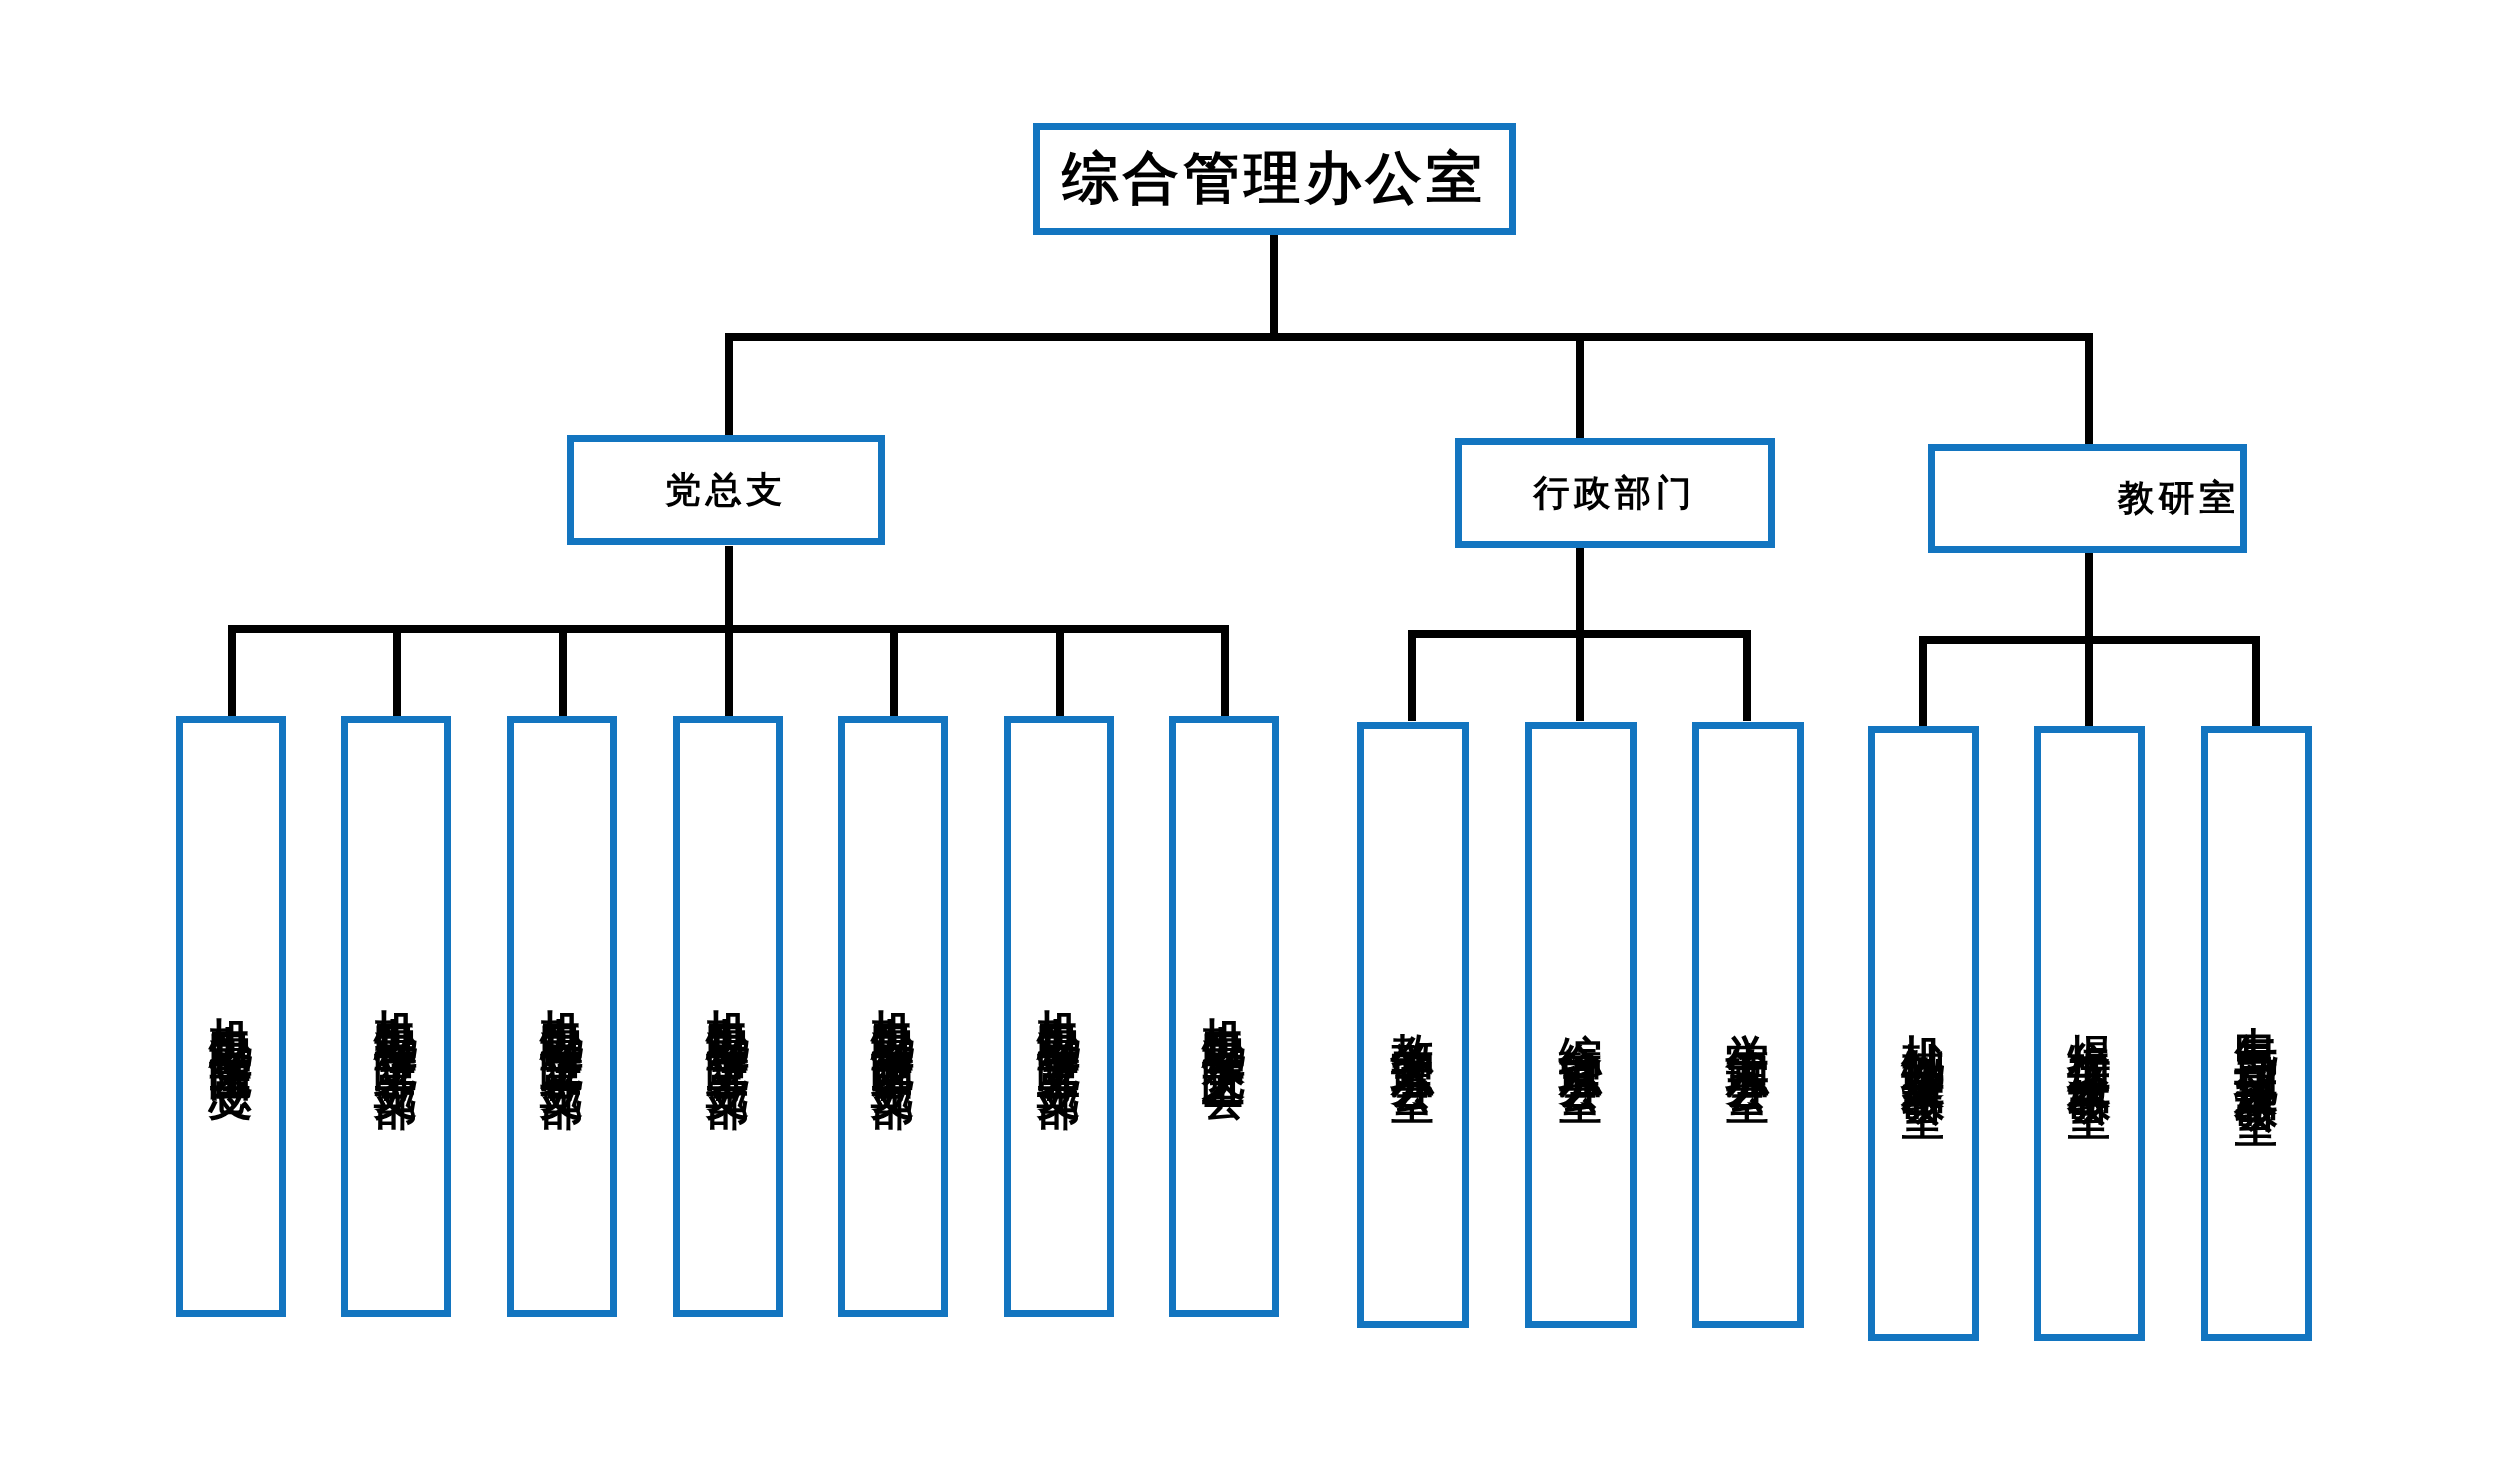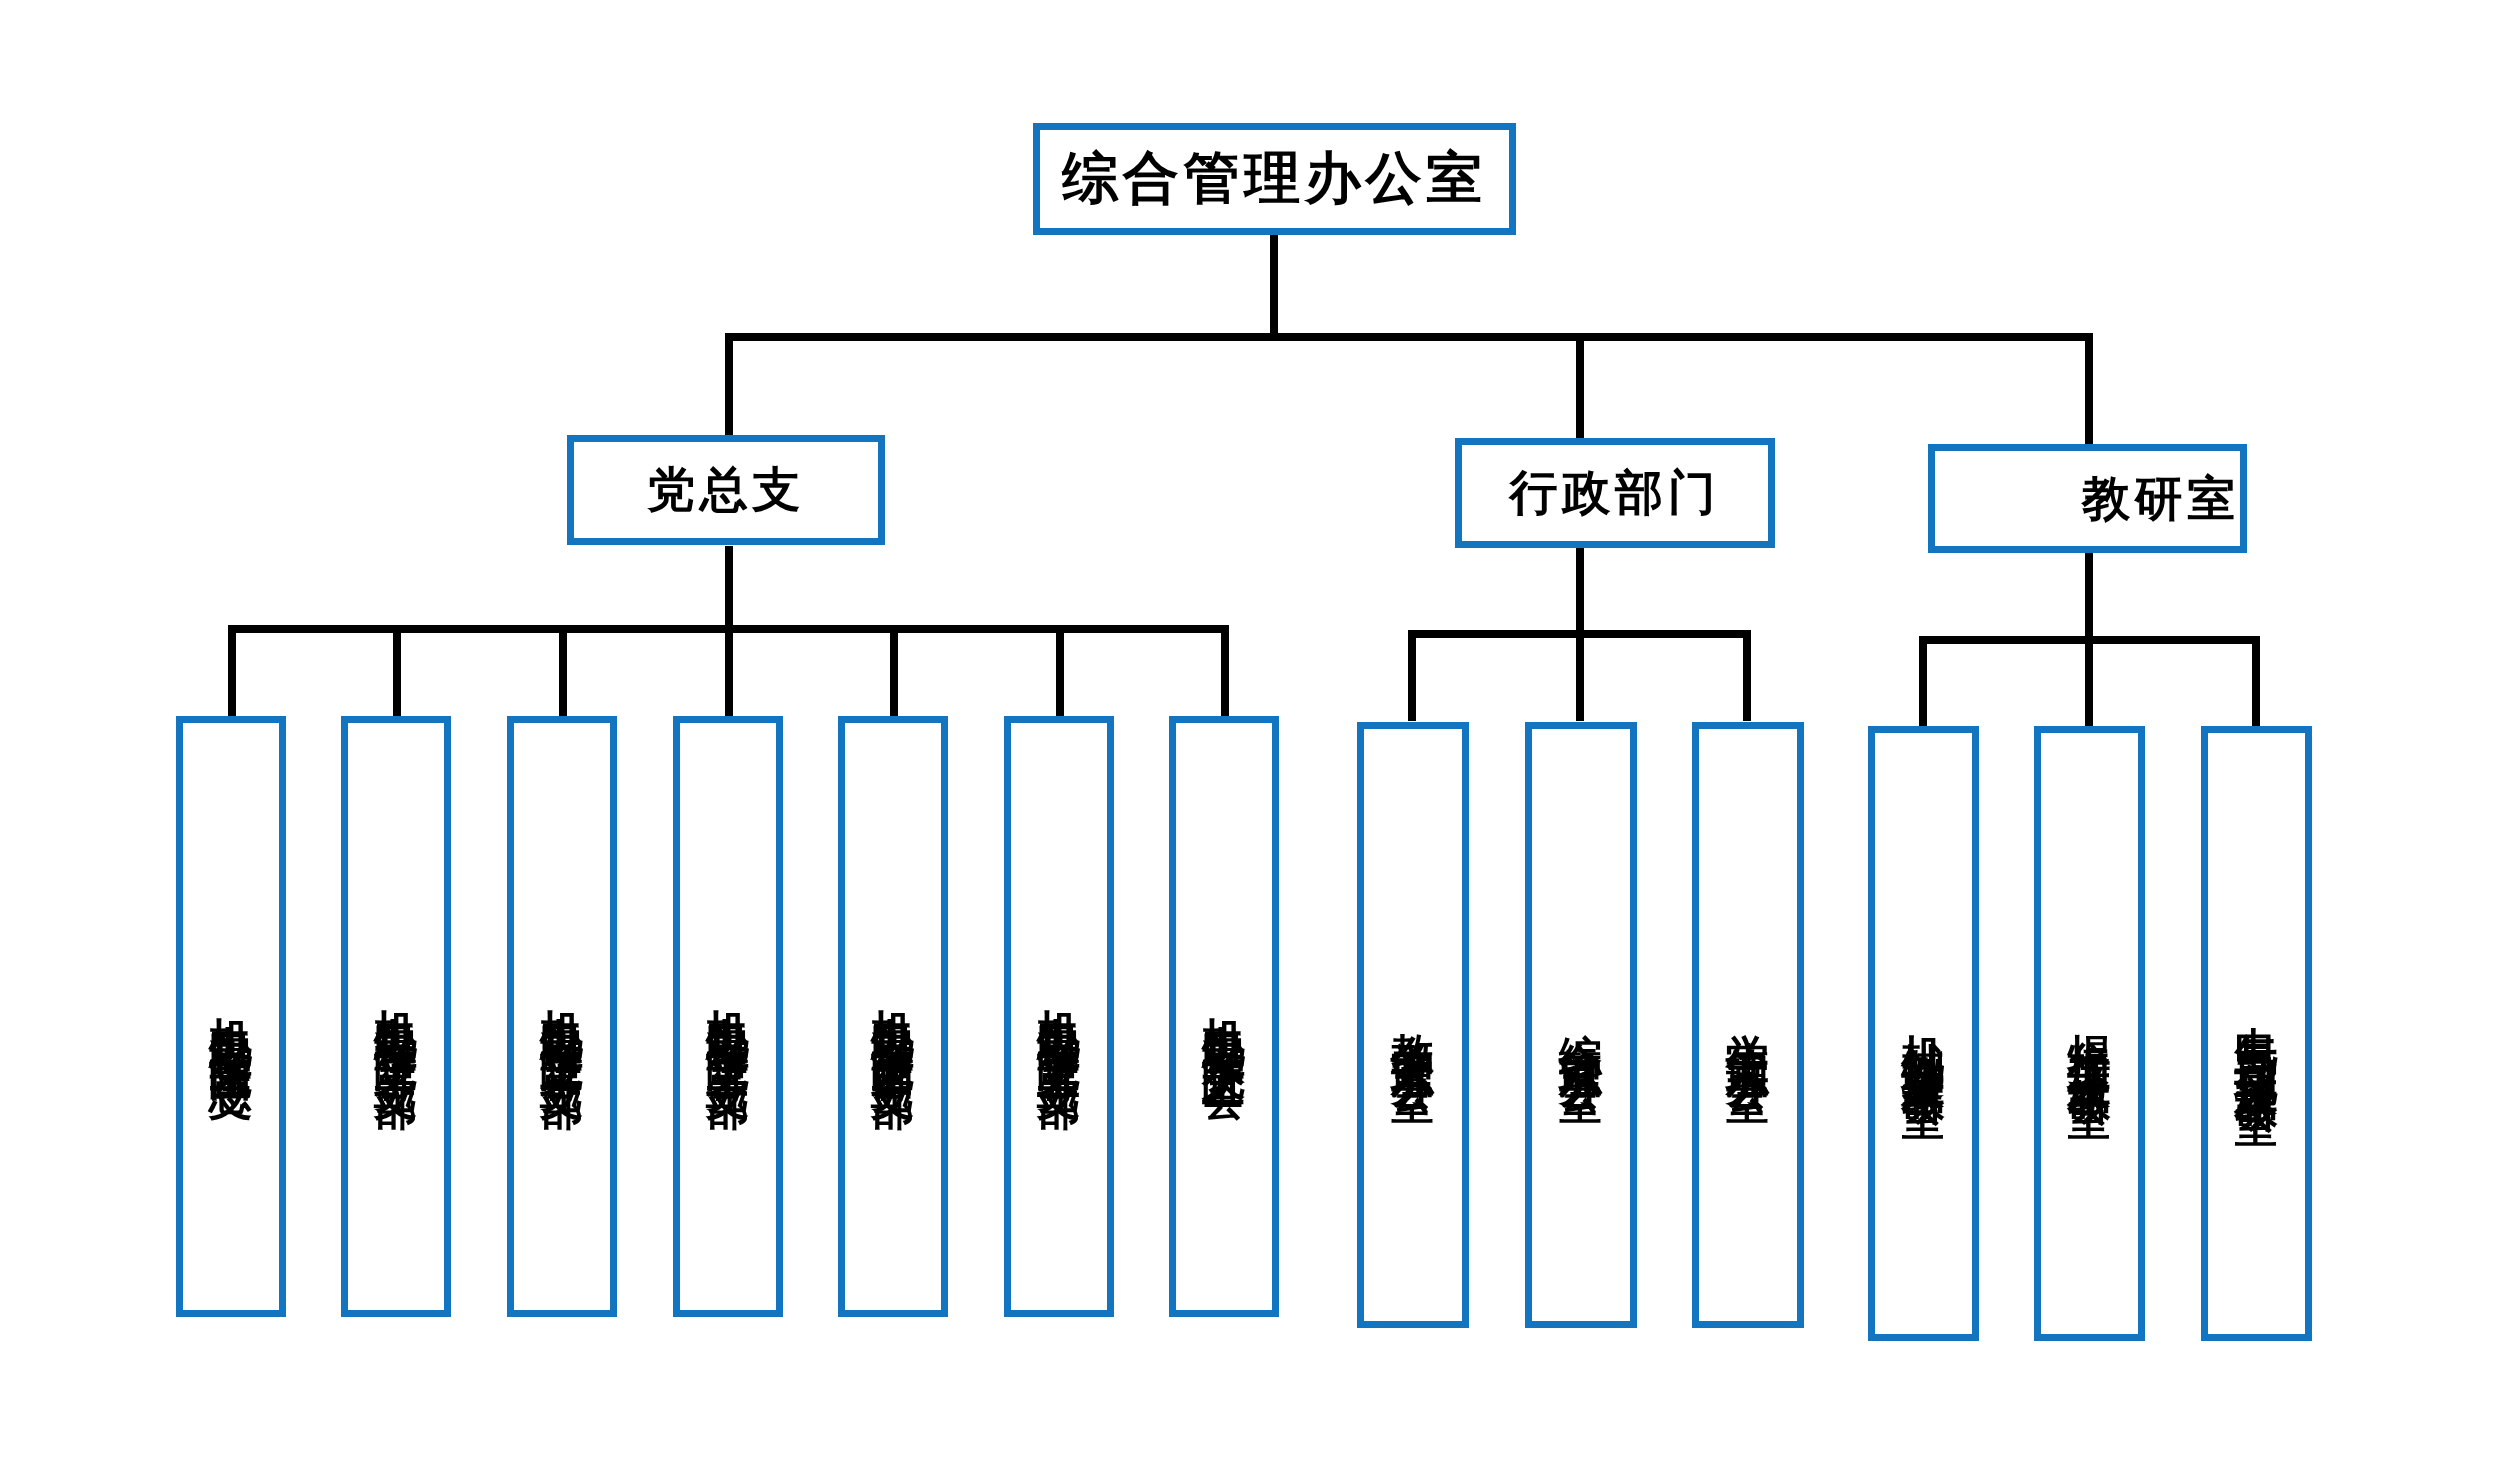--- a/index.html
+++ b/index.html
@@ -19,21 +19,21 @@
   }
   .box{
     position:absolute;
     border:7.5px solid var(--accent);
     background:#fff;
     box-sizing:border-box;
     display:flex;align-items:center;justify-content:center;
   }
   .hbox{
     font-weight:bold;
-    font-size:48px;
+    font-size:36px;
     letter-spacing:4.7px;
     white-space:nowrap;
   }
   #box-root{left:1033px;top:123px;width:483px;height:112px;font-size:56px;}
   #box-party{left:567px;top:435px;width:318px;height:110px;}
   #box-admin{left:1419px;top:438px;width:320px;height:110px;margin-left:36px;}
   #box-jys{left:1928px;top:444px;width:319px;height:109px;justify-content:flex-end;}
 
   .leaf .vtext{
     writing-mode:vertical-rl;

